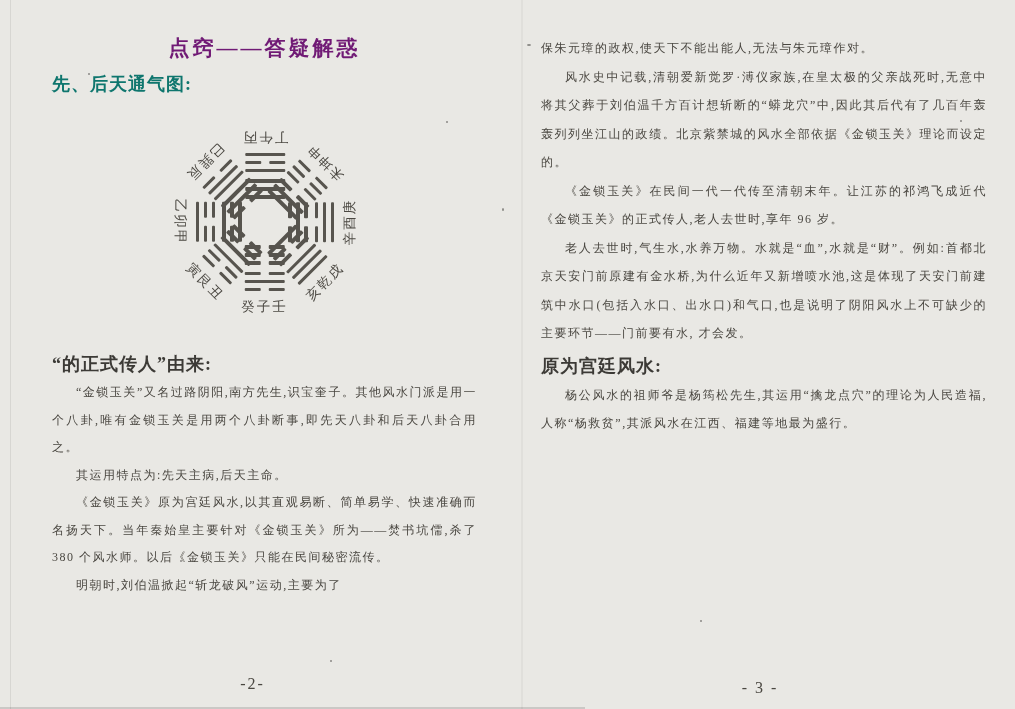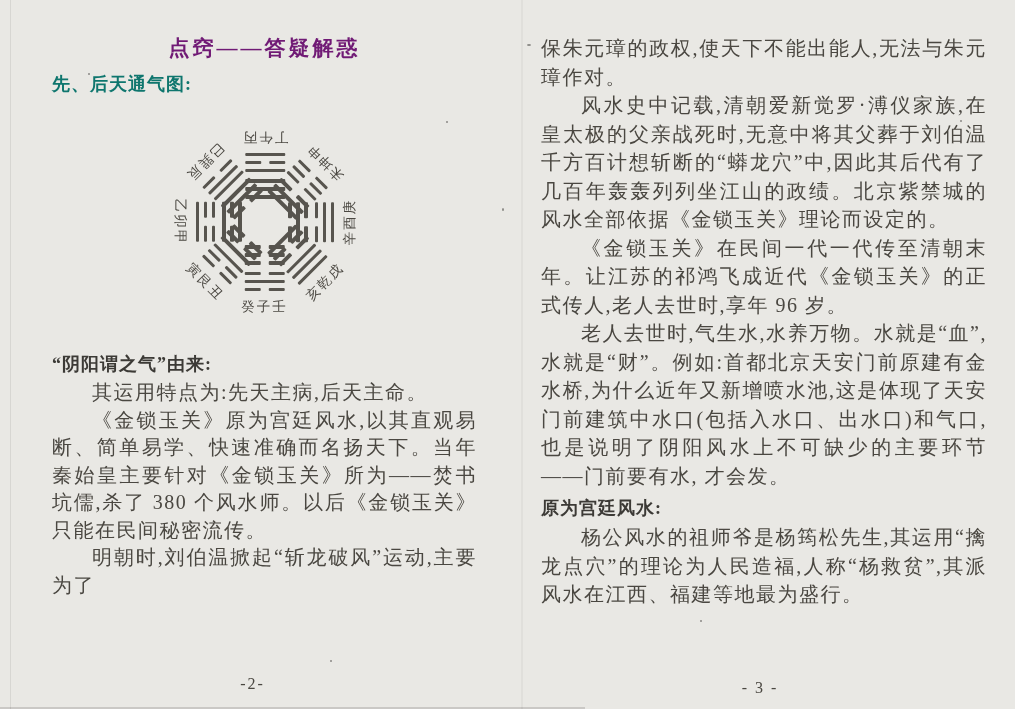--- a/index.html
+++ b/index.html
@@ -13,21 +13,21 @@
   .page{position:relative;box-sizing:border-box;}
   .page-left{width:505px;padding:30px 28px 0 52px;}
   .page-right{width:510px;padding:34px 28px 0 36px;}
   .doc-title{
     text-align:center;font-size:21px;font-weight:700;color:#701a75;
     letter-spacing:3px;margin:4px 0 10px 0;
   }
   .caption{font-size:18px;font-weight:700;color:#0f766e;letter-spacing:1px;margin:0 0 2px 0;}
   .section-heading{font-size:18px;font-weight:700;color:#3c3a36;letter-spacing:1px;margin:6px 0 3px 0;}
   .para{
-    font-size:20px;line-height:27.5px;letter-spacing:1.5px;margin:0;
+    font-size:12px;line-height:27.5px;letter-spacing:1.5px;margin:0;
     text-align:justify;color:#4a4741;
   }
   .page-right .para{line-height:28.5px;}
   .indent{text-indent:2em;}
   .page-num{
     position:absolute;left:0;right:0;text-align:center;
     font-size:16px;color:#4a4741;letter-spacing:2px;
   }
   .page-left .page-num{bottom:16px;}
   .page-right .page-num{bottom:12px;}
@@ -249,21 +249,22 @@
             <div class="trigram">
               <div class="tri-row"></div>
               <div class="tri-row"></div>
               <div class="tri-row"></div>
             </div>
             <div class="spoke-label">亥乾戌</div>
           </div>
         </div>
       </div>
 
-    <div class="section-heading">“阴阳谓之气”由来:</div>
+    <div class="section-heading">“的正式传人”由来:</div>
+    <p class="para indent">“金锁玉关”又名过路阴阳,南方先生,识宝奎子。其他风水门派是用一个八卦,唯有金锁玉关是用两个八卦断事,即先天八卦和后天八卦合用之。</p>
     <p class="para indent">其运用特点为:先天主病,后天主命。</p>
     <p class="para indent">《金锁玉关》原为宫廷风水,以其直观易断、简单易学、快速准确而名扬天下。当年秦始皇主要针对《金锁玉关》所为——焚书坑儒,杀了 380 个风水师。以后《金锁玉关》只能在民间秘密流传。</p>
     <p class="para indent">明朝时,刘伯温掀起“斩龙破风”运动,主要为了</p>
 
     <div class="page-num">-2-</div>
   </div>
 
   <div class="page page-right">
     <p class="para">保朱元璋的政权,使天下不能出能人,无法与朱元璋作对。</p>
     <p class="para indent">风水史中记载,清朝爱新觉罗·溥仪家族,在皇太极的父亲战死时,无意中将其父葬于刘伯温千方百计想斩断的“蟒龙穴”中,因此其后代有了几百年轰轰列列坐江山的政绩。北京紫禁城的风水全部依据《金锁玉关》理论而设定的。</p>

